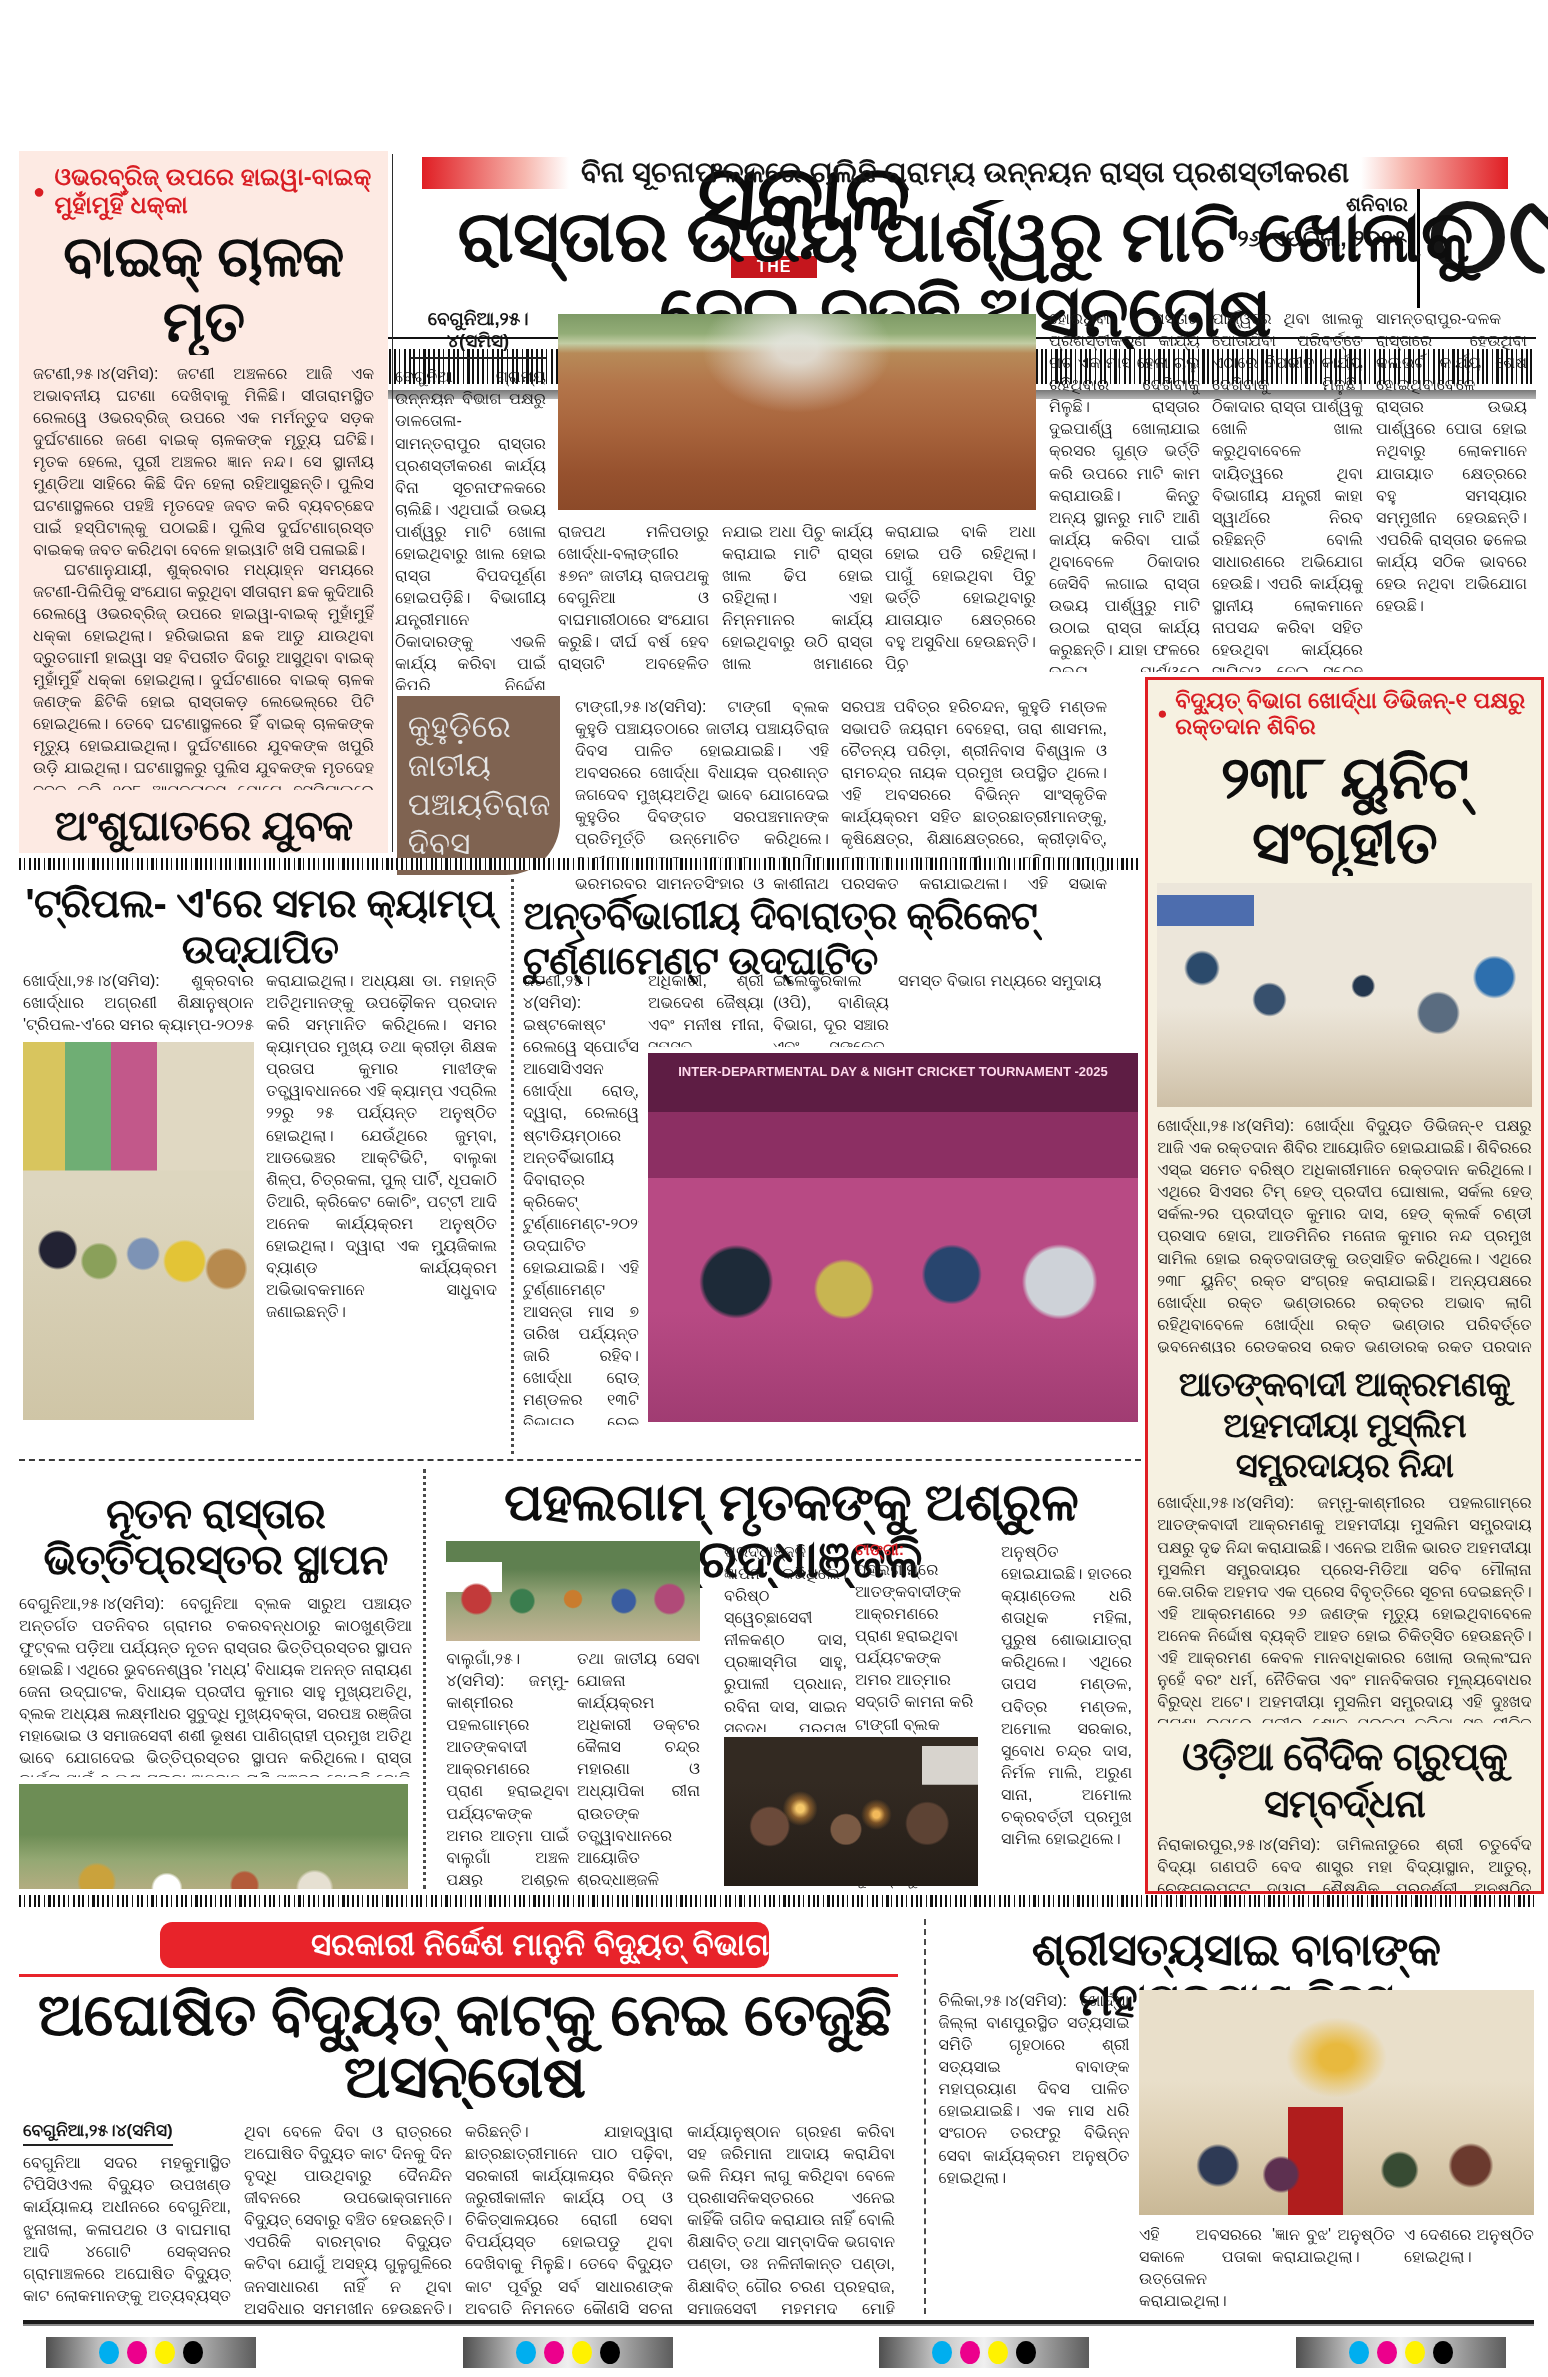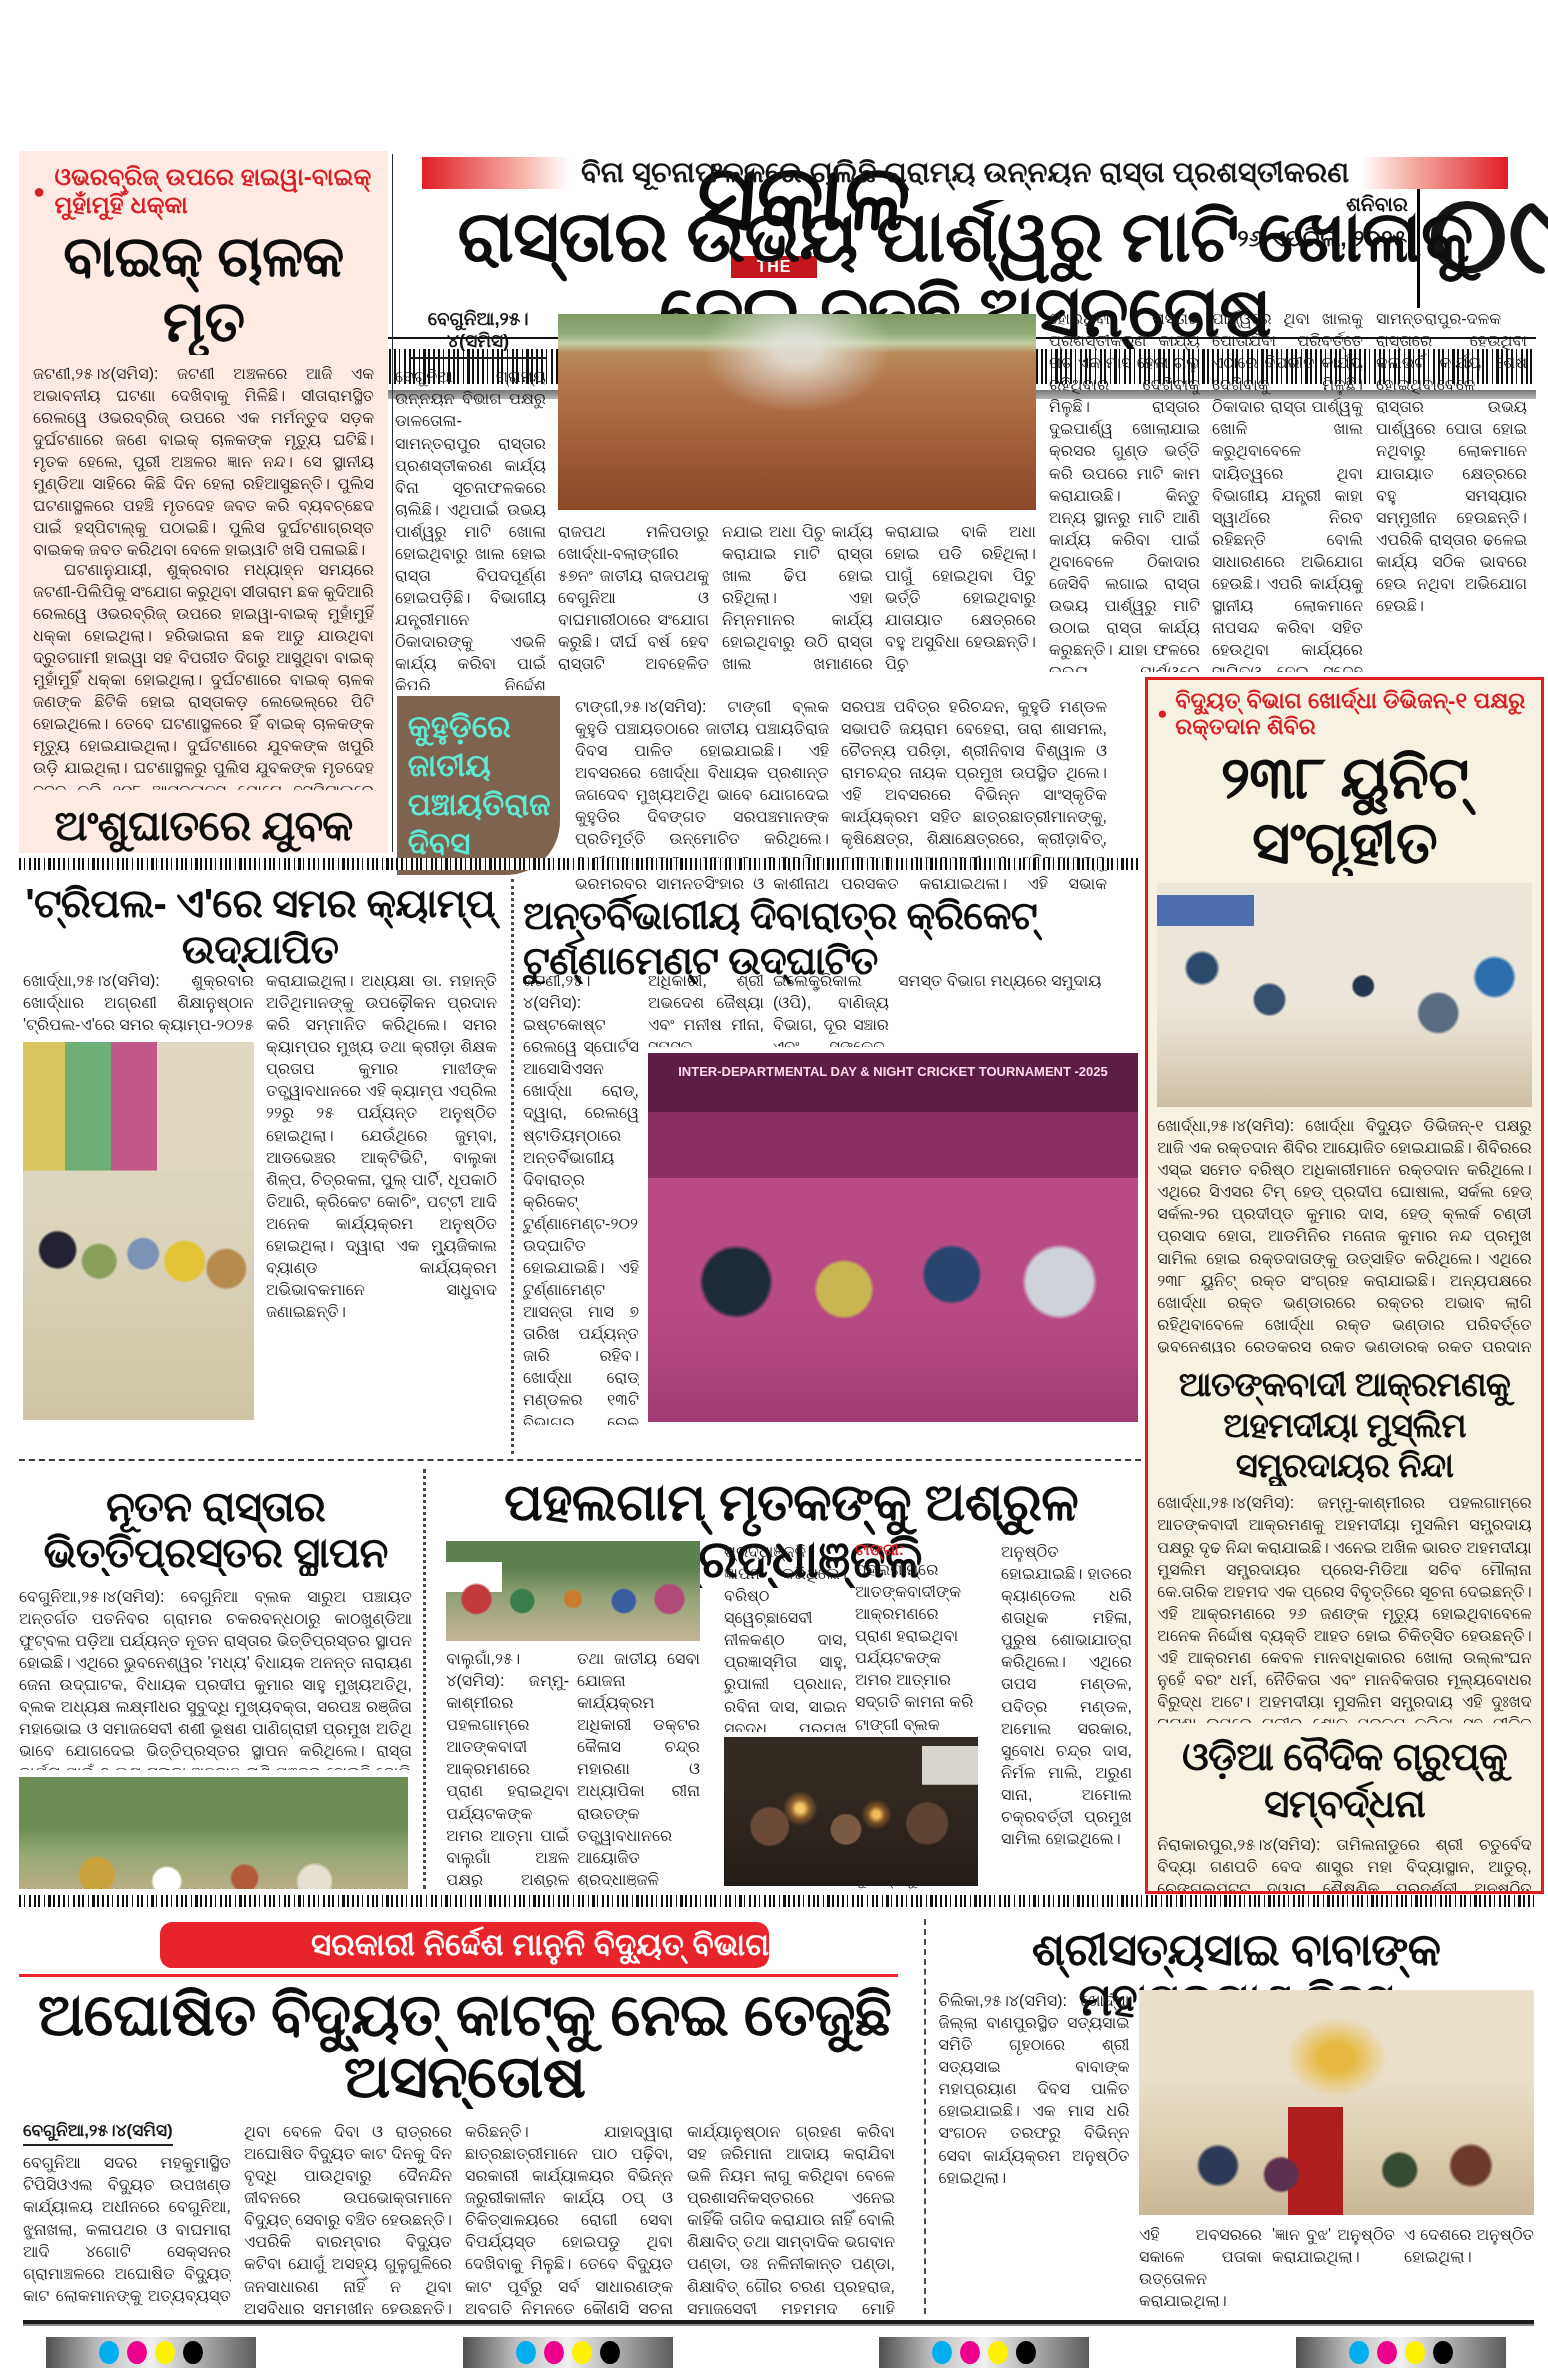--- a/index.html
+++ b/index.html
@@ -68,21 +68,21 @@
      linear-gradient(90deg,transparent 78%,#d8d4ce 78%) no-repeat 0 8%/100% 26%,
      linear-gradient(180deg,#332a22 0 30%,#241d17 100%);}
   .ph-sai{background:
      radial-gradient(circle at 20% 78%,#2e3a55 0 5%,transparent 6%),
      radial-gradient(circle at 36% 82%,#5d3050 0 5%,transparent 6%),
      radial-gradient(circle at 66% 80%,#374b33 0 5%,transparent 6%),
      radial-gradient(circle at 84% 78%,#6b3a2e 0 5%,transparent 6%),
      linear-gradient(180deg,transparent 52%,#b01d1d 52%) no-repeat 44% 0/14% 100%,
      radial-gradient(ellipse at 50% 30%,#e8b93e 0 6%,transparent 18%),
      linear-gradient(180deg,#e9dfca 0 40%,#dccdb0 70%,#c9b896 100%);}
-  .brown-label{background:#7f6351;color:#5eead4;font-weight:bold;border-radius:0 0 54px 0;}
+  .brown-label{background:#7f6351;color:#e5e5e5;font-weight:normal;border-radius:0 0 54px 0;}
   .regmark{display:flex;align-items:center;justify-content:center;gap:7.7px;
            background:linear-gradient(90deg,#4f4f4f,#bdbdbd 25%,#f0f0f0 50%,#a8a8a8 75%,#5c5c5c);}
   .dot{width:20px;height:23px;border-radius:50%;}
 </style>
 </head>
 <body>
 
 <div id="page">
 
   <div class="abs" style="left:0;top:0;width:1548px;height:409px;">
@@ -176,21 +176,21 @@
     <div class="abs body-txt" style="left:0;top:91px;width:116px;height:455px;">ଜଟଣୀ,୨୫।୪(ସମିସ): ଇଷ୍ଟକୋଷ୍ଟ ରେଲୱେ ସ୍ପୋର୍ଟସ ଆସୋସିଏସନ ଖୋର୍ଦ୍ଧା ରୋଡ୍, ଦ୍ୱାରା, ରେଲୱେ ଷ୍ଟାଡିୟମ୍‌ଠାରେ ଅନ୍ତର୍ବିଭାଗୀୟ ଦିବାରାତ୍ର କ୍ରିକେଟ୍ ଟୁର୍ଣ୍ଣାମେଣ୍ଟ-୨୦୨୫ ଉଦ୍‌ଘାଟିତ ହୋଇଯାଇଛି। ଏହି ଟୁର୍ଣ୍ଣାମେଣ୍ଟ ଆସନ୍ତା ମାସ ୭ ତାରିଖ ପର୍ଯ୍ୟନ୍ତ ଜାରି ରହିବ। ଖୋର୍ଦ୍ଧା ରୋଡ୍ ମଣ୍ଡଳର ୧୩ଟି ବିଭାଗର ରେଳ କର୍ମଚାରୀ ଏହି ଟୁର୍ଣ୍ଣାମେଣ୍ଟରେ ଭାଗ ନେଉଛନ୍ତି।</div>
     <div class="abs body-txt" style="left:125px;top:91px;width:116px;height:77px;">ଅଧିକାରୀ, ଶ୍ରୀ ଅଭଦେଶ ଜୈଷ୍ୟା ଏବଂ ମନୀଷ ମୀନା, ସମସ୍ତ ଶାଖାଅଧିକାରୀ ଏବଂ କର୍ମଚାରୀ ଉପସ୍ଥିତ ଥିଲେ। ଏହି ଅବସରରେ ଉଦବୋଧନ</div>
     <div class="abs body-txt" style="left:250px;top:91px;width:116px;height:77px;">ଇଲେକ୍ଟ୍ରିକାଲ (ଓପି), ବାଣିଜ୍ୟ ବିଭାଗ, ଦୂର ସଞ୍ଚାର ଏବଂ ସଙ୍କେତ, କାର୍ମିକ ବିଭାଗ, ମେକାନିକାଲ ବିଭାଗ।</div>
     <div class="abs body-txt" style="left:375px;top:91px;width:239px;height:77px;">ସମସ୍ତ ବିଭାଗ ମଧ୍ୟରେ ସମୁଦାୟ</div>
     <div class="abs ph ph-cricket" style="left:125px;top:174px;width:490px;height:369px;">
       <div style="color:#ffd9ec;font-size:13px;font-weight:bold;text-align:center;padding-top:10.8px;">INTER-DEPARTMENTAL DAY &amp; NIGHT CRICKET TOURNAMENT -2025</div>
     </div>
   </div>
 
   <div class="abs" style="left:19px;top:1469px;width:393px;height:420px;overflow:hidden;">
-    <div class="hl center" style="font-size:42px;line-height:1.1;margin-top:15px;">ନୂତନ ରାସ୍ତାର ଭିତ୍ତିପ୍ରସ୍ତର ସ୍ଥାପନ</div>
+    <div class="hl center" style="font-size:42px;line-height:1.1;margin-top:22px;">ନୂତନ ରାସ୍ତାର ଭିତ୍ତିପ୍ରସ୍ତର ସ୍ଥାପନ</div>
     <div class="body-txt" style="height:184px;margin-top:9.3px;">ବେଗୁନିଆ,୨୫।୪(ସମିସ): ବେଗୁନିଆ ବ୍ଲକ ସାରୁଅ ପଞ୍ଚାୟତ ଅନ୍ତର୍ଗତ ପତନିବର ଗ୍ରାମର ଚକରବନ୍ଧଠାରୁ କାଠଖୁଣ୍ଡିଆ ଫୁଟ୍‌ବଲ ପଡ଼ିଆ ପର୍ଯ୍ୟନ୍ତ ନୂତନ ରାସ୍ତାର ଭିତ୍ତିପ୍ରସ୍ତର ସ୍ଥାପନ ହୋଇଛି। ଏଥିରେ ଭୁବନେଶ୍ୱର 'ମଧ୍ୟ' ବିଧାୟକ ଅନନ୍ତ ନାରାୟଣ ଜେନା ଉଦ୍‌ଘାଟକ, ବିଧାୟକ ପ୍ରଦୀପ କୁମାର ସାହୁ ମୁଖ୍ୟଅତିଥି, ବ୍ଲକ ଅଧ୍ୟକ୍ଷ ଲକ୍ଷ୍ମୀଧର ସୁବୁଦ୍ଧି ମୁଖ୍ୟବକ୍ତା, ସରପଞ୍ଚ ରଞ୍ଜିତା ମହାଭୋଇ ଓ ସମାଜସେବୀ ଶଶୀ ଭୂଷଣ ପାଣିଗ୍ରାହୀ ପ୍ରମୁଖ ଅତିଥି ଭାବେ ଯୋଗଦେଇ ଭିତ୍ତିପ୍ରସ୍ତର ସ୍ଥାପନ କରିଥିଲେ। ରାସ୍ତା କାର୍ଯ୍ୟ ପାଇଁ ୭ ଲକ୍ଷ ଟଙ୍କା ଅନୁଦାନ ରାଶି ମଞ୍ଜୁର ହୋଇଛି ବୋଲି ସୂଚନା ମିଳିଛି।</div>
     <div class="ph ph-newroad" style="width:389px;height:158px;margin-top:7.7px;"></div>
   </div>
 
   <div class="abs" style="left:440px;top:1469px;width:702px;height:420px;overflow:hidden;">
     <div class="hl center" style="font-size:52px;line-height:1.1;margin-top:4.6px;">ପହଲଗାମ୍ ମୃତକଙ୍କୁ ଅଶ୍ରୁଳ ଶ୍ରଦ୍ଧାଞ୍ଜଳି</div>
     <div class="abs ph ph-women" style="left:6.2px;top:72px;width:254px;height:100px;"></div>
     <div class="abs body-txt" style="left:6.2px;top:179px;width:123px;height:239px;">ବାଲୁଗାଁ,୨୫।୪(ସମିସ): ଜମ୍ମୁ-କାଶ୍ମୀରର ପହଲଗାମ୍‌ରେ ଆତଙ୍କବାଦୀ ଆକ୍ରମଣରେ ପ୍ରାଣ ହରାଇଥିବା ପର୍ଯ୍ୟଟକଙ୍କ ଅମର ଆତ୍ମା ପାଇଁ ବାଲୁଗାଁ ଅଞ୍ଚଳ ପକ୍ଷରୁ ଅଶ୍ରୁଳ ଶ୍ରଦ୍ଧାଞ୍ଜଳି ଜ୍ଞାପନ କରାଯାଇଛି।</div>
     <div class="abs body-txt" style="left:137px;top:179px;width:123px;height:239px;">ତଥା ଜାତୀୟ ସେବା ଯୋଜନା କାର୍ଯ୍ୟକ୍ରମ ଅଧିକାରୀ ଡକ୍ଟର କୈଳାସ ଚନ୍ଦ୍ର ମହାରଣା ଓ ଅଧ୍ୟାପିକା ରୀନା ରାଉତଙ୍କ ତତ୍ତ୍ୱାବଧାନରେ ଆୟୋଜିତ ଶ୍ରଦ୍ଧାଞ୍ଜଳି କାର୍ଯ୍ୟକ୍ରମରେ ବହୁ ଛାତ୍ରଛାତ୍ରୀ, ଅଧ୍ୟାପକ, ଅଧ୍ୟାପିକା ଓ କର୍ମଚାରୀମାନେ ସାମିଲ ହୋଇ ଆତଙ୍କବାଦୀଙ୍କ ଦ୍ୱାରା କରାଯାଇଥିବା ଏହି ଘୃଣ୍ୟ ଓ ଅମାନୁଷିକ ଘଟଣାକୁ ତୀବ୍ର ନିନ୍ଦା କରାଯିବା ସହ ମୃତକଙ୍କୁ ଅଶ୍ରୁଳ</div>
     <div class="abs body-txt" style="left:284px;top:72px;width:123px;height:191px;">ଶ୍ରଦ୍ଧାଞ୍ଜଳି ଜ୍ଞାପନ କରିଥିଲେ। ବରିଷ୍ଠ ସ୍ୱେଚ୍ଛାସେବୀ ନୀଳକଣ୍ଠ ଦାସ, ପ୍ରଜ୍ଞାସ୍ମିତା ସାହୁ, ରୁପାଲୀ ପ୍ରଧାନ, ରବିନା ଦାସ, ସାଇନ ସୁବୁଦ୍ଧି ପ୍ରମୁଖ କାର୍ଯ୍ୟକ୍ରମ ପରିଚାଳନାରେ ସହଯୋଗ କରିଥିଲେ। ସେହିପରି ବାଲୁଗାଁ ବାଣପୁର ଅଞ୍ଚଳର ସଂଗଠିତ ହିନ୍ଦୁ ସମାଜ ଓ ବାଣପୁର ଓକିଲ ସଂଘ ତରଫରୁ ଶ୍ରଦ୍ଧାଞ୍ଜଳି ଜ୍ଞାପନ କରାଯାଇଛି।</div>

